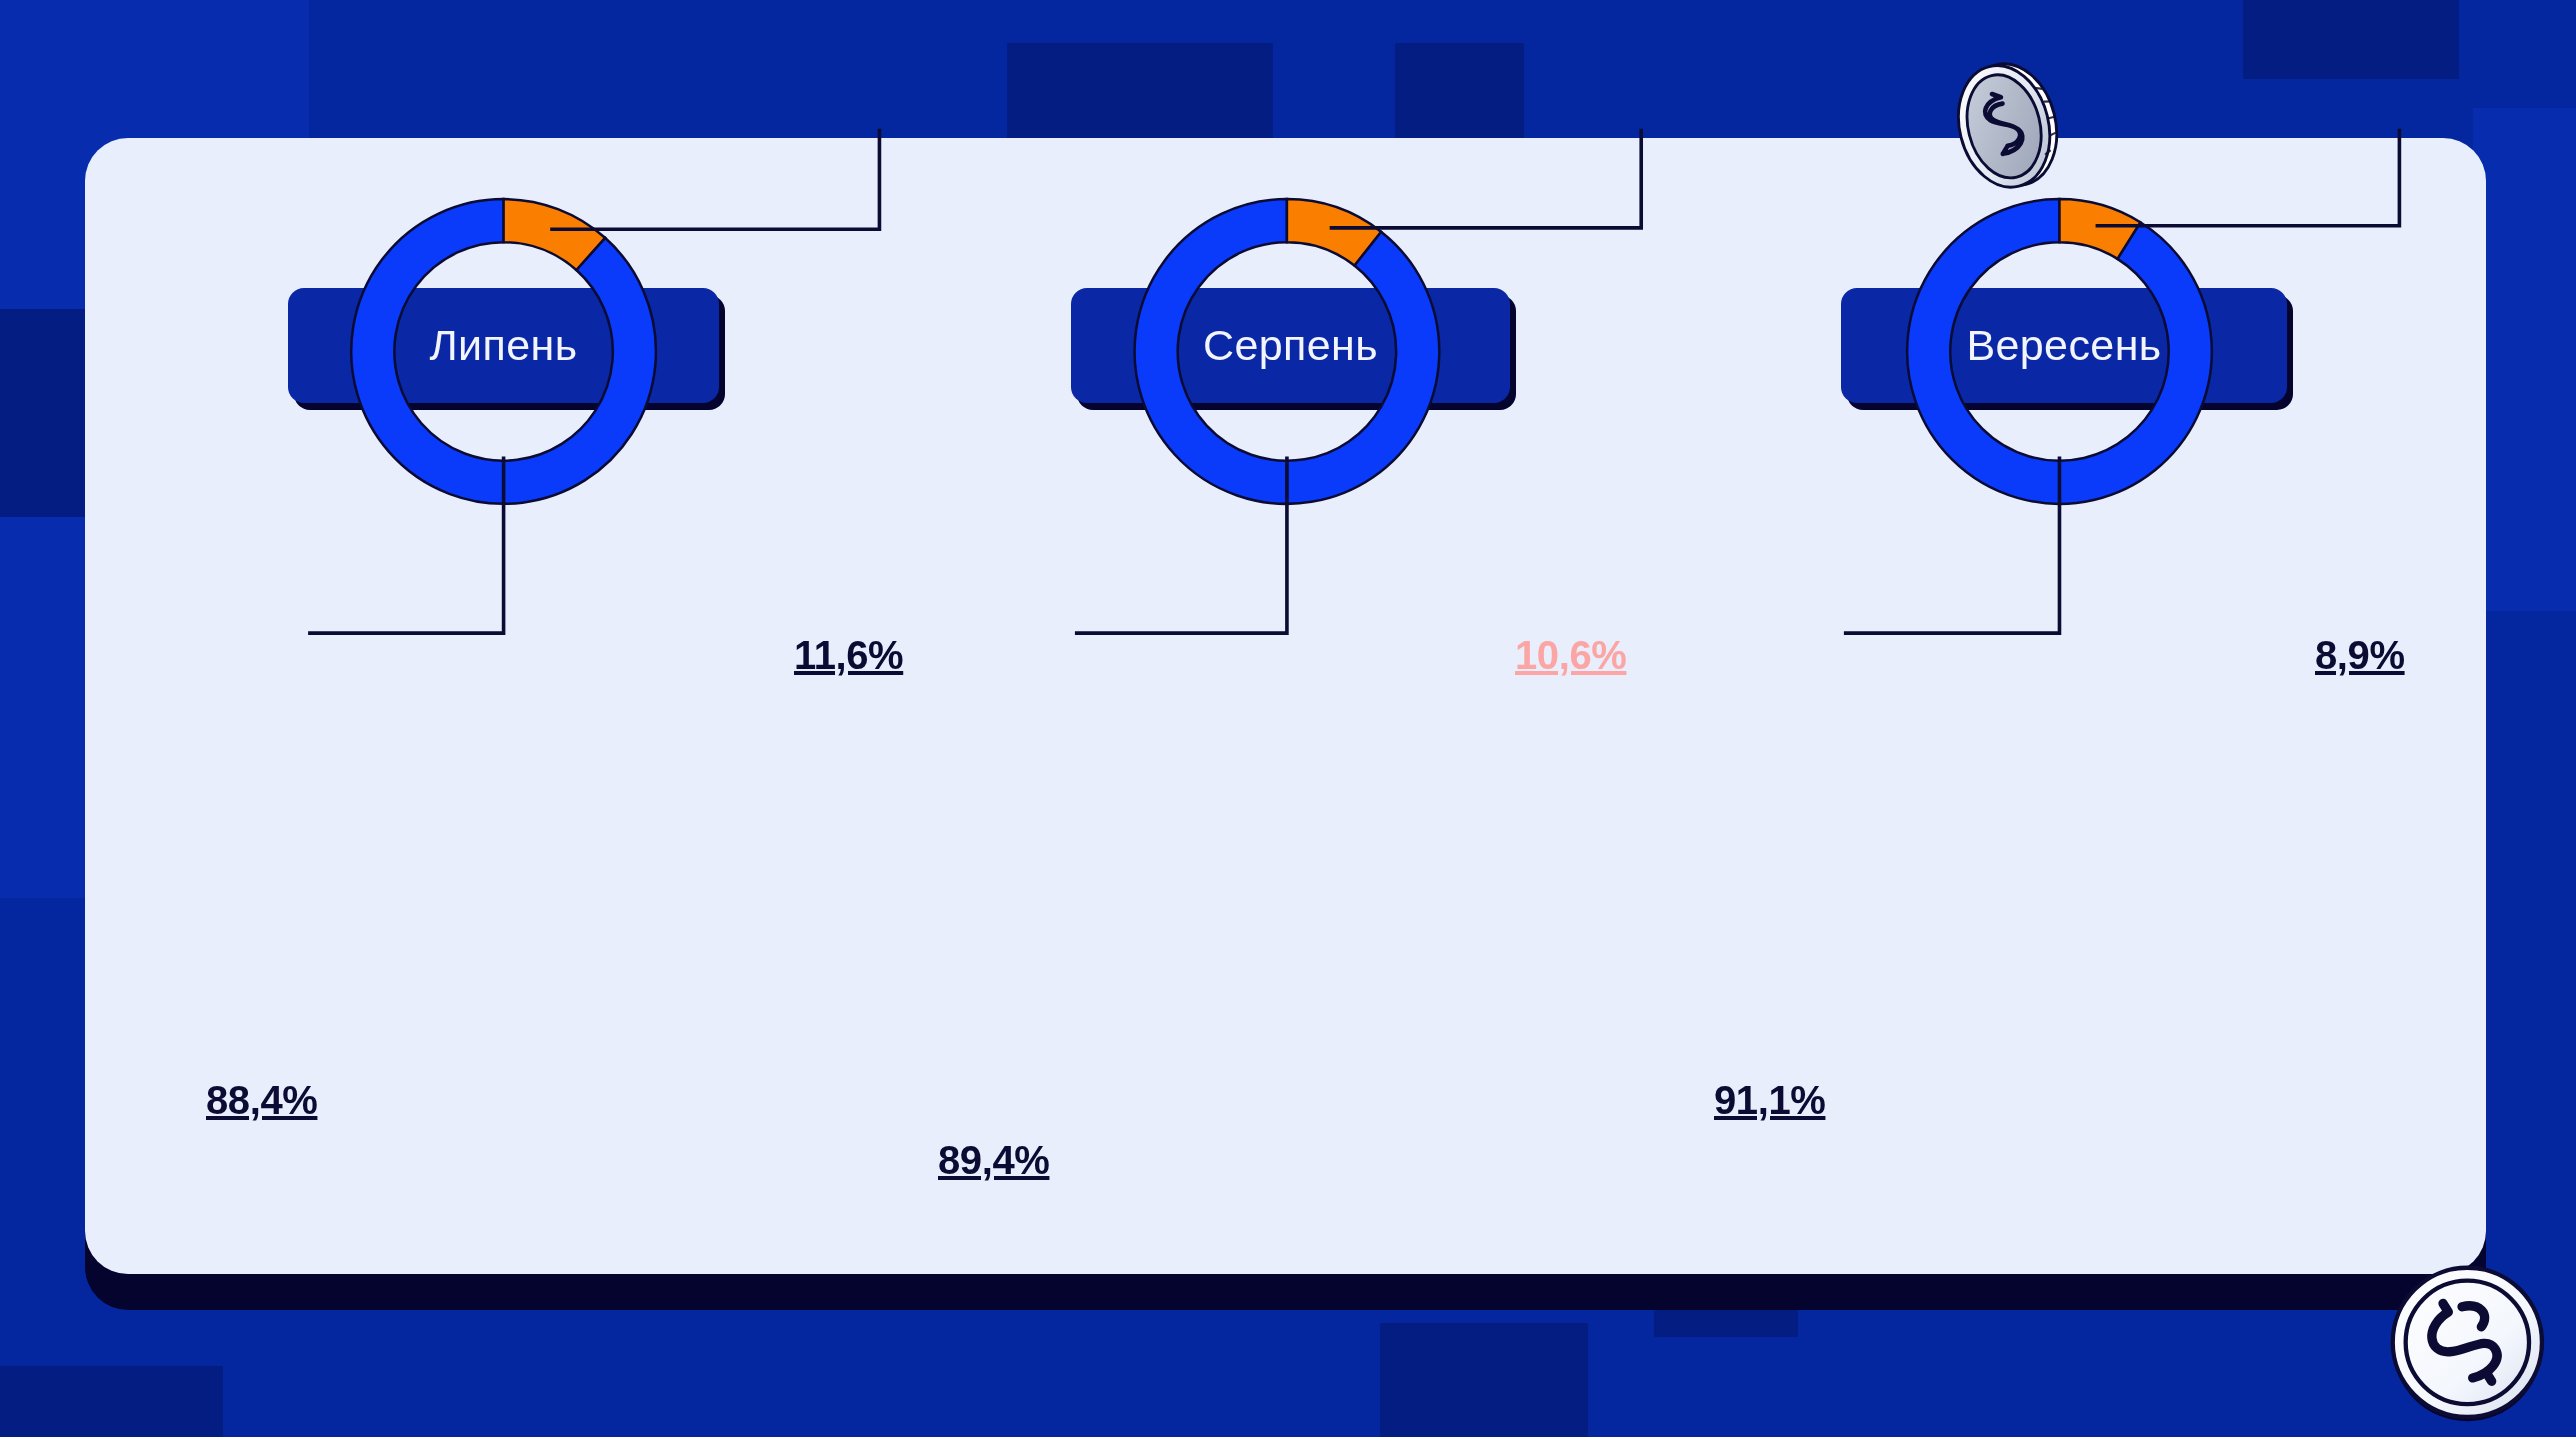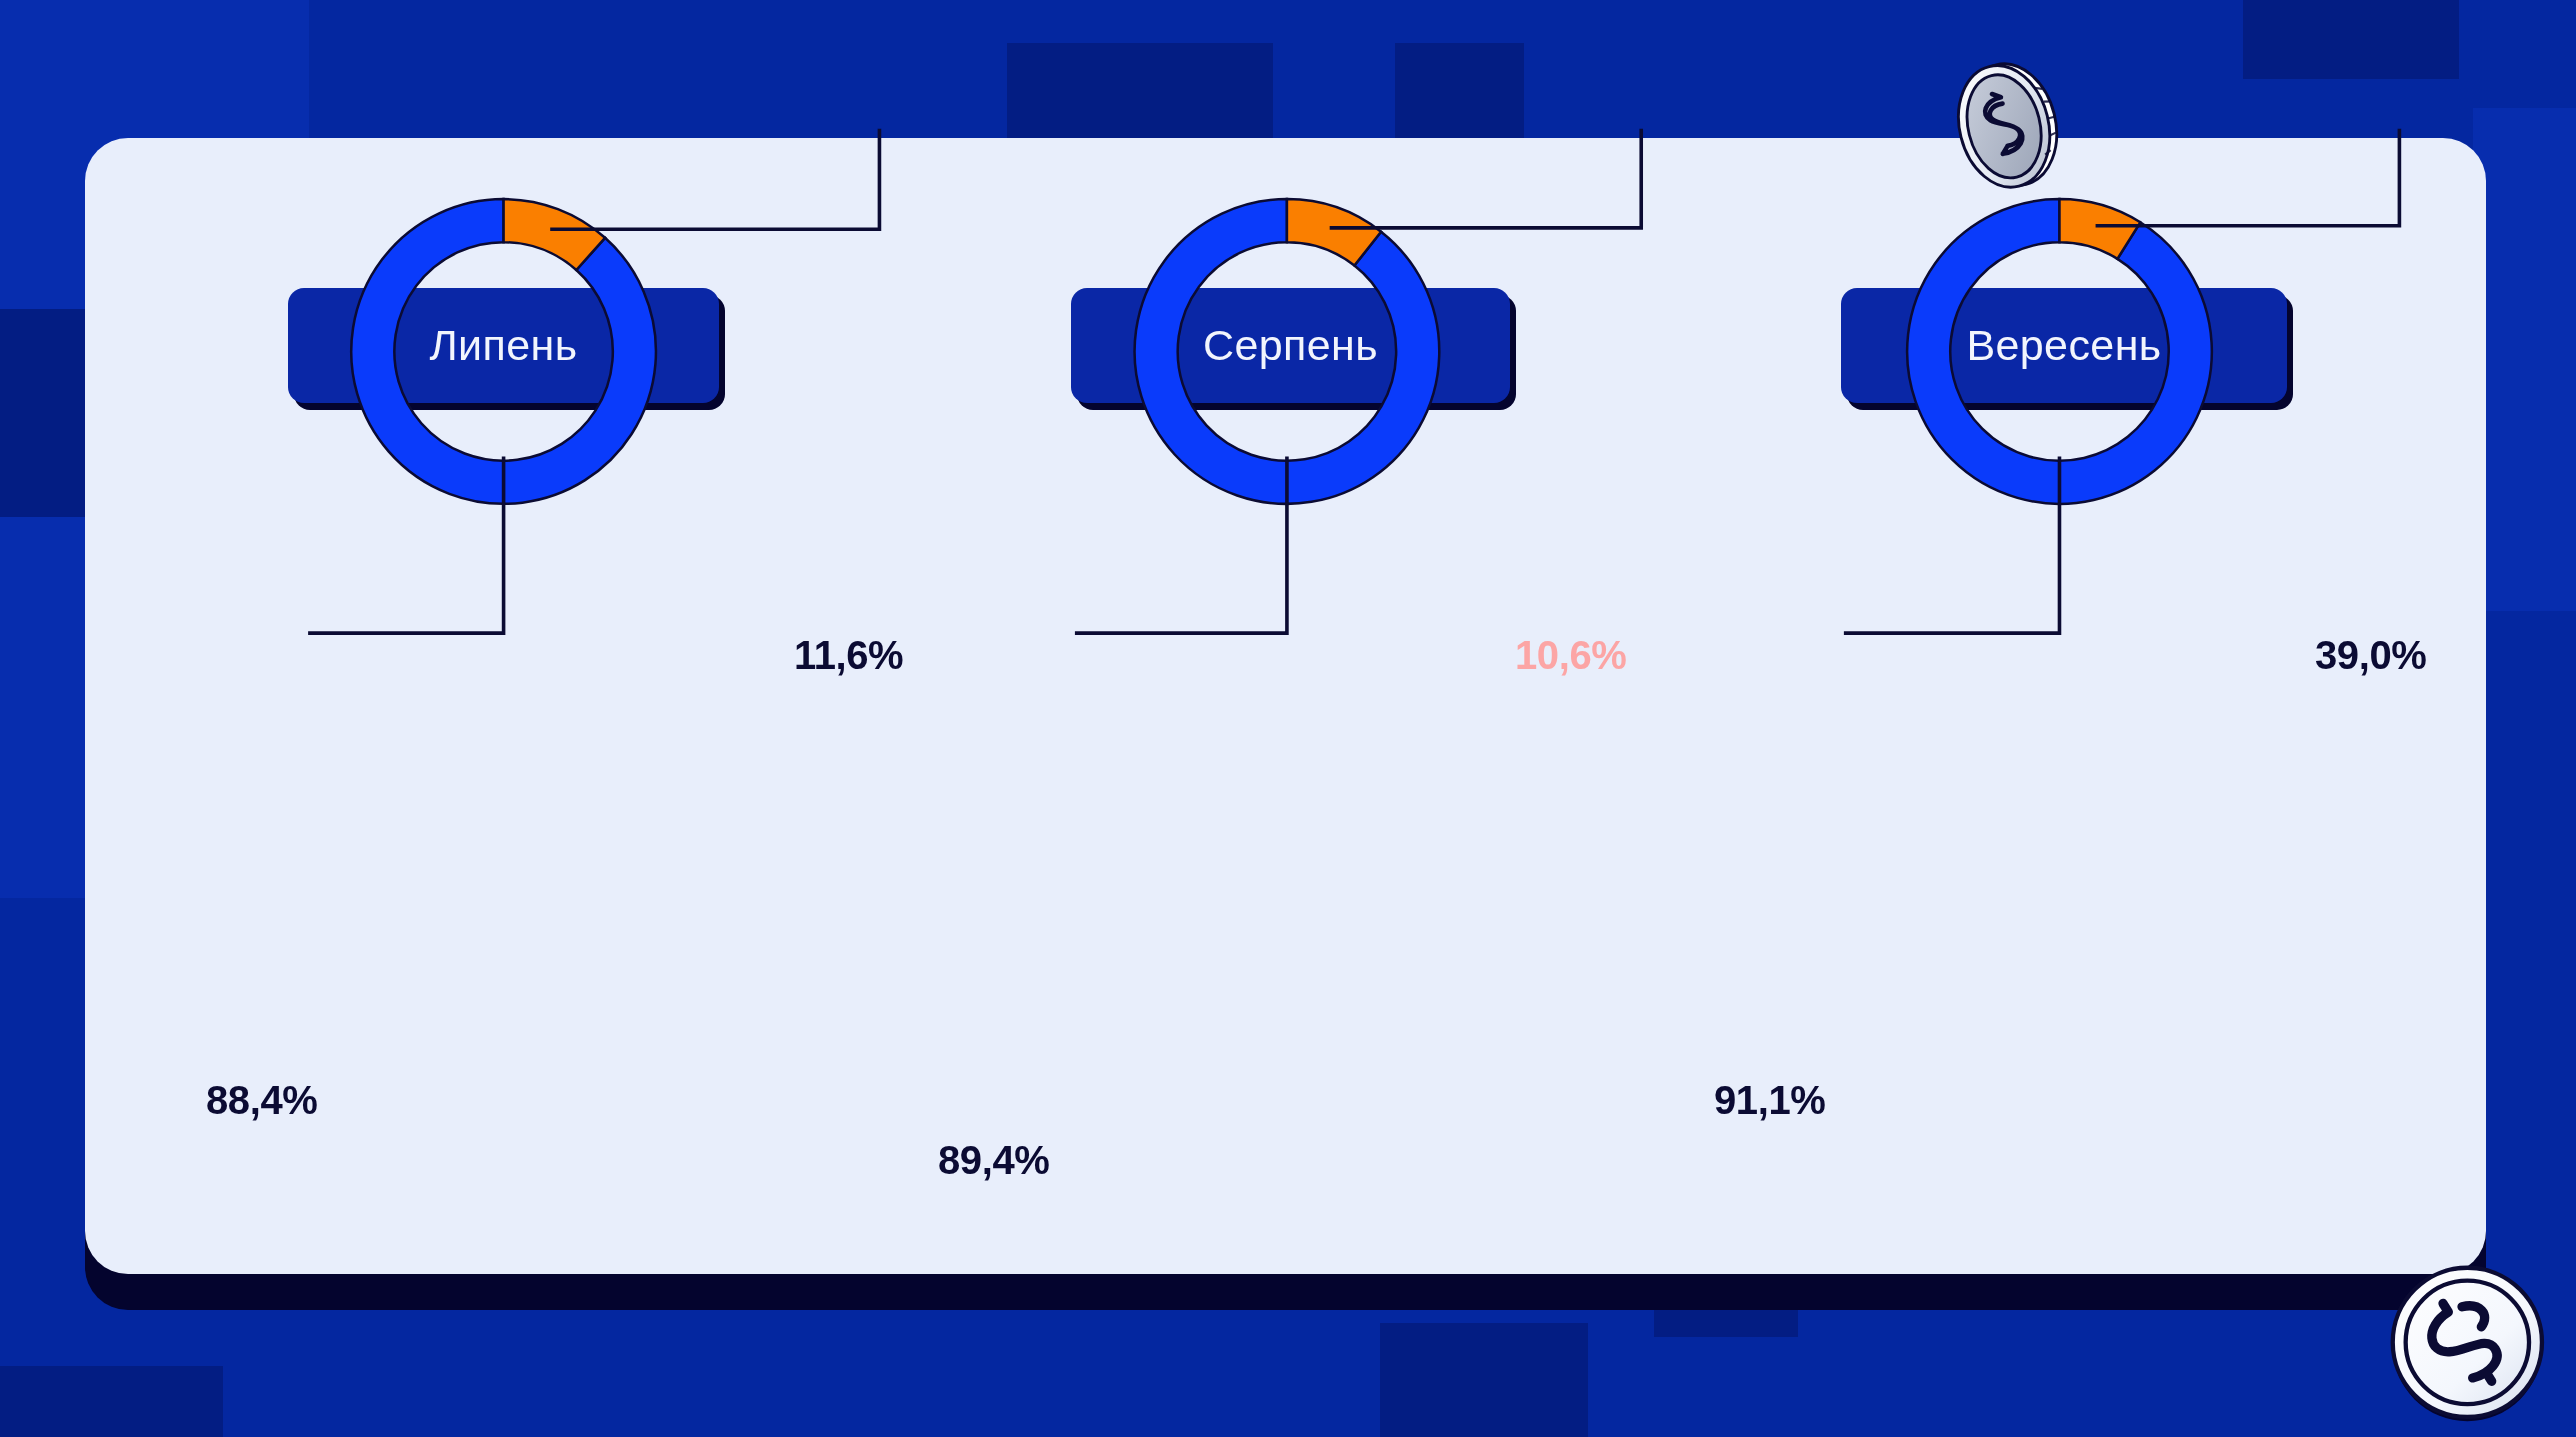--- a/index.html
+++ b/index.html
@@ -58,20 +58,21 @@
   .chart-group svg{ display:block; overflow:visible; }
 
   .pct-label{
     position:absolute;
     color:#0B0B33;
     font-family:"Liberation Sans", sans-serif;
     font-size:40px;
     font-weight:700;
     letter-spacing:-0.4px;
     white-space:nowrap;
+    text-decoration:underline;
   }
 
   
   #coin-top{ position:absolute; left:1941px; top:54px; width:129px; height:144px; }
   #coin-bottom{ position:absolute; left:2387px; top:1262px; width:165px; height:165px; }
 </style>
 </head>
 <body style="background: rgb(4, 39, 160);">
 
 <div id="bg-layer">
@@ -124,21 +125,21 @@
       <button class="month-btn" style="background: rgb(10, 39, 166); color: rgb(242, 245, 253);">Вересень</button>
     </div>
     <div class="chart-group" style="left: 0px; top: 0px; width: 2576px; height: 0.7px;">
       <svg width="2576" height="963" viewBox="0 0 3583 1340" style="position: absolute; left: 0px; top: -475px;">
         <path d="M 2977.468371073028 970.2922775499624 A 212 212 0 1 1 2865 938 L 2865 998 A 152 152 0 1 0 2945.6377000146235 1021.1529537150674 Z" fill="#0A3BFB" stroke="#0B0B33" stroke-width="3.5"></path>
         <path d="M 2865 938 A 212 212 0 0 1 2977.468371073028 970.2922775499624 L 2945.6377000146235 1021.1529537150674 A 152 152 0 0 0 2865 998 Z" fill="#FA7F00" stroke="#0B0B33" stroke-width="3.5"></path>
         <path d="M 2915.2270646420716 975.067893234429 L 3338 975.067893234429 L 3338 840" fill="none" stroke="#0B0B33" stroke-width="5"></path>
         <path d="M 2865 1296 L 2865 1542 L 2565 1542" fill="none" stroke="#0B0B33" stroke-width="5"></path>
       </svg>
     </div>
-    <div class="pct-label" style="left: 2315px; top: 633px; color: rgb(11, 11, 51);">39,0%</div>
+    <div class="pct-label" style="left: 2315px; top: 633px; color: rgb(11, 11, 51);">8,9%</div>
     <div class="pct-label" style="left: 1714px; top: 1078px; color: rgb(11, 11, 51);">91,1%</div>
   </div>
 
 <div id="coin-top">
   <svg viewBox="0 0 180 200" width="129" height="144" aria-hidden="true">
     <defs>
       <linearGradient id="cg1" x1="0" y1="0" x2="1" y2="1">
         <stop offset="0%" stop-color="#FFFFFF"></stop>
         <stop offset="55%" stop-color="#E4E9F2"></stop>
         <stop offset="100%" stop-color="#AEB7C8"></stop>

